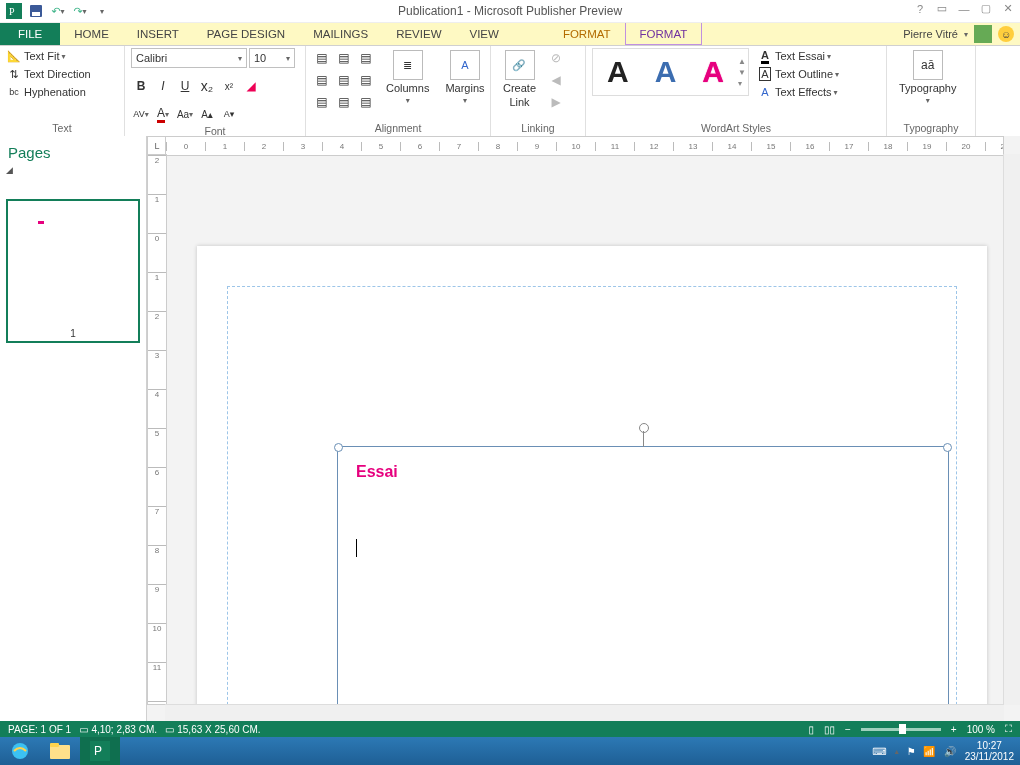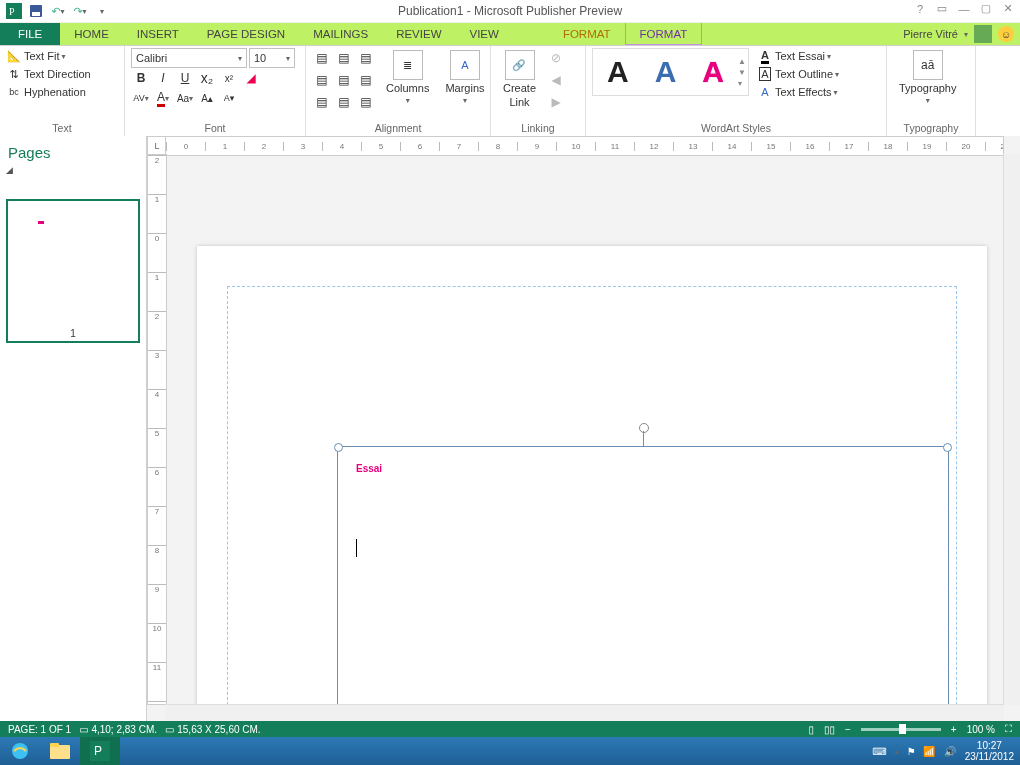--- a/index.html
+++ b/index.html
@@ -6,21 +6,21 @@
 .titlebar{height:22px;background:#fff;display:flex;align-items:center;position:relative;border-bottom:1px solid #eee}
 .qat{display:flex;align-items:center;gap:2px;padding-left:4px}
 .qat-btn{width:20px;height:20px;display:flex;align-items:center;justify-content:center;cursor:pointer}
 .title{position:absolute;left:0;right:0;text-align:center;font-size:12px;color:#555;pointer-events:none}
 .ctxtabs{position:absolute;left:510px;top:0;display:flex;gap:4px;align-items:flex-start}
 .ctxtab{font-size:10px;padding:2px 8px;color:#555}
 .ctx-drawing{background:#fff3d6;border:1px solid #f0c060}
 .ctx-textbox{background:#e8d7f5;border:1px solid #c090e0}
 .winbtns{position:absolute;right:4px;top:2px;display:flex;gap:6px;align-items:center;color:#888}
 .winbtns span{width:16px;text-align:center;cursor:pointer}
-.menubar{height:22px;background:#bef264;display:flex;align-items:stretch;border-bottom:1px solid #d0d0d0;position:relative}
+.menubar{height:22px;background:#fef9c3;display:flex;align-items:stretch;border-bottom:1px solid #d0d0d0;position:relative}
 .tab{padding:3px 14px;font-size:11.5px;color:#444;cursor:pointer;display:flex;align-items:center}
 .tab.file{background:#137e59;color:#fff;padding:3px 18px}
 .tab.contextual.draw{color:#b36b00}
 .tab.contextual.tb{color:#7030a0;border:1px solid #c090e0;border-top:none}
 .user{position:absolute;right:6px;top:2px;display:flex;align-items:center;gap:6px;font-size:11px;color:#444}
 .user .avatar{width:18px;height:18px;background:#6a5}
 .user .smile{width:16px;height:16px;border-radius:50%;background:#ffce3d;display:flex;align-items:center;justify-content:center;font-size:10px}
 .ribbon{height:90px;background:#fff;border-bottom:1px solid #c8c8c8;display:flex;align-items:stretch}
 .group{border-right:1px solid #e0e0e0;padding:2px 6px;display:flex;flex-direction:column;justify-content:space-between}
 .group-label{text-align:center;font-size:10.5px;color:#666;padding-top:1px}
@@ -46,21 +46,21 @@
 .rulerh{position:absolute;left:18px;right:16px;top:0;height:18px;background:#fff;border:1px solid #ccc;font-size:8px;color:#777;display:flex;align-items:center;overflow:hidden}
 .rulerh span{width:38px;text-align:center;border-left:1px solid #bbb;flex-shrink:0}
 .rulerv{position:absolute;left:0;top:18px;bottom:16px;width:18px;background:#fff;border:1px solid #ccc;font-size:8px;color:#777;display:flex;flex-direction:column;align-items:center;overflow:hidden}
 .rulerv span{height:38px;width:100%;text-align:center;border-top:1px solid #bbb;flex-shrink:0}
 .canvas{position:absolute;left:50px;top:110px;width:790px;height:1000px;background:#fff;box-shadow:0 0 4px rgba(0,0,0,.2)}
 .margin{position:absolute;left:30px;top:40px;right:30px;bottom:40px;border:1px dashed #9dc5e8}
 .tbox{position:absolute;left:140px;top:200px;width:610px;height:380px;border:1px solid #6a8fb5}
 .handle{width:7px;height:7px;border:1px solid #6a8fb5;background:#fff;border-radius:50%;position:absolute}
 .rot{width:8px;height:8px;border:1px solid #888;background:#fff;border-radius:50%;position:absolute;left:50%;top:-24px;margin-left:-4px}
 .rotline{position:absolute;left:50%;top:-16px;width:1px;height:16px;background:#888}
-.tbox-text{position:absolute;left:18px;top:16px;color:#e6007e;font-weight:bold;font-size:10px}
+.tbox-text{position:absolute;left:18px;top:16px;color:#e6007e;font-weight:bold;font-size:16px}
 .caret{position:absolute;left:18px;top:92px;width:1px;height:18px;background:#000}
 .vscrollbar{position:absolute;right:0;top:18px;bottom:16px;width:16px;background:#f0f0f0;border-left:1px solid #ddd}
 .hscrollbar{position:absolute;left:18px;right:16px;bottom:0;height:16px;background:#f0f0f0;border-top:1px solid #ddd}
 .statusbar{position:absolute;left:0;right:0;bottom:28px;height:16px;background:#137e59;color:#fff;font-size:10px;display:flex;align-items:center;padding:0 8px;gap:8px}
 .statusbar .right{margin-left:auto;display:flex;align-items:center;gap:10px}
 .zoomslider{width:80px;height:3px;background:#9fd0bd;position:relative}
 .zoomslider .knob{width:7px;height:10px;background:#fff;position:absolute;left:38px;top:-4px}
 .taskbar{position:absolute;left:0;right:0;bottom:0;height:28px;background:linear-gradient(#2c79b5,#1e5f95);display:flex;align-items:center}
 .taskbtn{width:40px;height:28px;display:flex;align-items:center;justify-content:center;cursor:pointer}
 .taskbtn.active{background:#0f6f4f}
@@ -137,21 +137,21 @@
             <span class="icon" style="font-size:9px">bc</span>
             <span>Hyphenation</span>
           </div>
     </div>
       </div>
     <div class="group-label">Text</div>
   </div>
 
   <div class="group" style="width:168px">
     <div class="group-body">
-        <div class="stackv" style="gap:0">
+        <div class="stackv" style="gap:8px">
       <div class="rowh">
         <div class="combo font">
               <span>Calibri</span>
               <span class="tri" style="margin-left:auto">▾</span>
             </div>
         <div class="combo size">
               <span>10</span>
               <span class="tri" style="margin-left:auto">▾</span>
             </div>
       </div>

